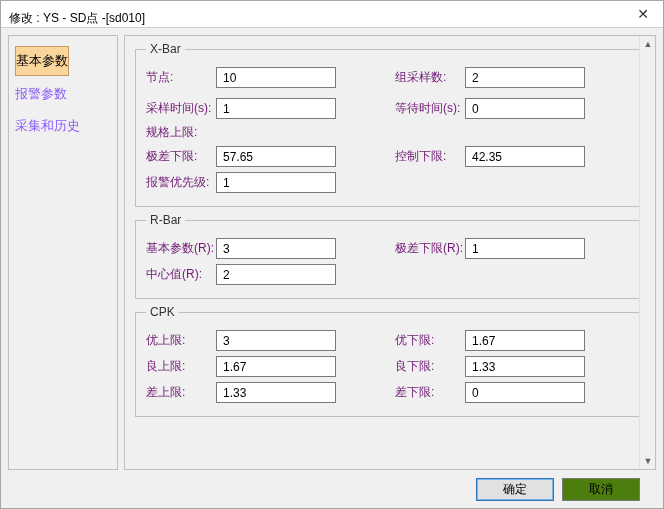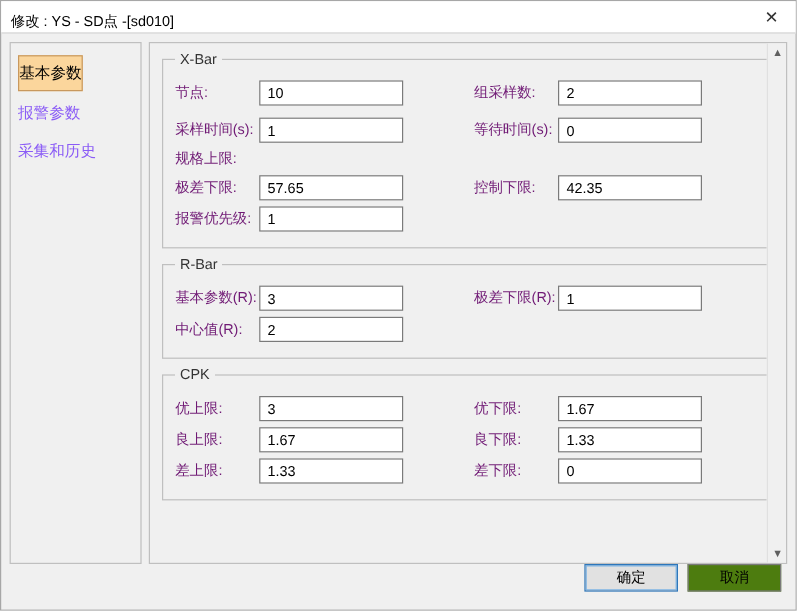--- a/index.html
+++ b/index.html
@@ -141,23 +141,23 @@
     height: 21px;
     border: 1px solid #7a7a7a;
     background: #fff;
     font-size: 12px;
     padding: 0 6px;
     outline: none;
   }
   .footer {
     height: 38px;
     display: flex;
-    align-items: flex-start;
+    align-items: center;
     justify-content: flex-end;
-    padding-right: 12px;
+    padding-right: 23px;
     gap: 8px;
   }
   .btn {
     width: 78px;
     height: 23px;
     border: 1px solid #7a7a7a;
     background: #4d7c0f;
     font-size: 12px;
     display: flex;
     align-items: center;

